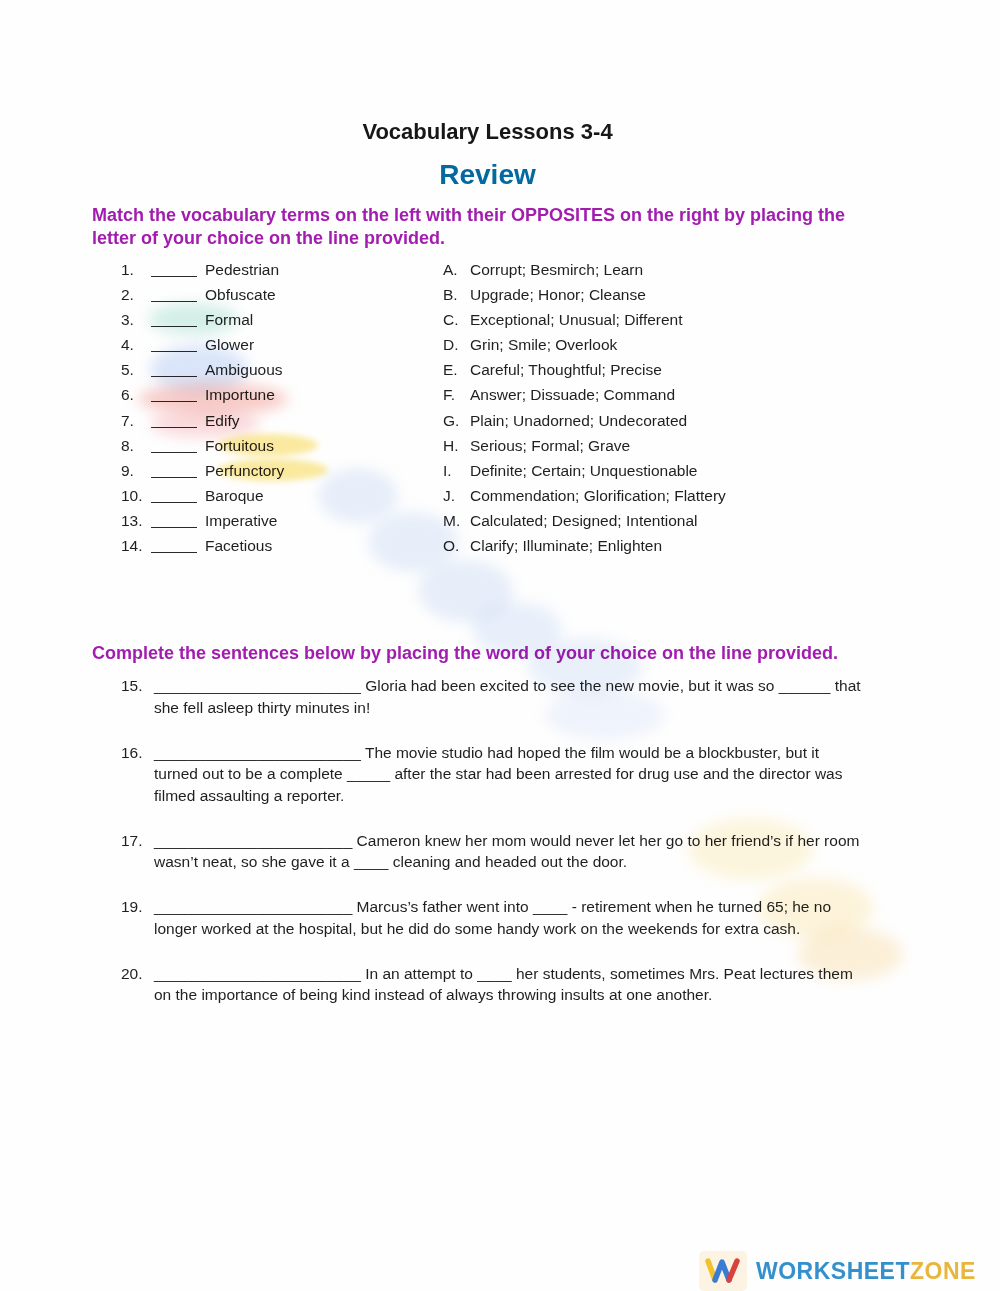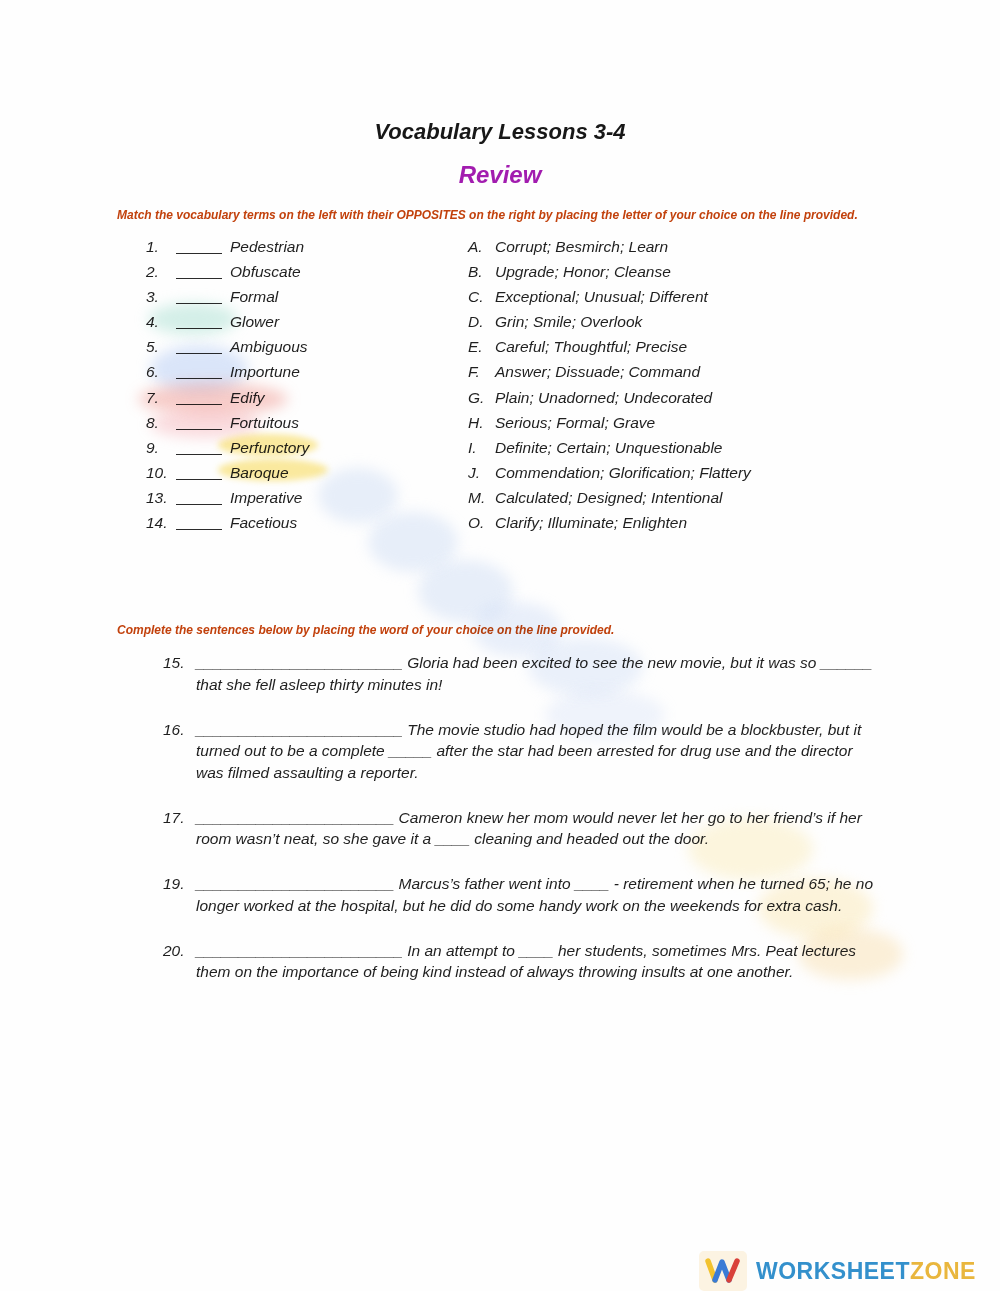--- a/index.html
+++ b/index.html
@@ -27,40 +27,40 @@
   .b8  { left: 368px; top: 512px; width:  90px; height: 60px; background: rgba(178,202,240,0.30); }
   .b9  { left: 418px; top: 560px; width:  95px; height: 62px; background: rgba(178,202,240,0.30); }
   .b10 { left: 472px; top: 602px; width:  90px; height: 55px; background: rgba(178,202,240,0.28); }
   .b11 { left: 528px; top: 638px; width: 115px; height: 58px; background: rgba(178,202,240,0.26); }
   .b12 { left: 545px; top: 690px; width: 120px; height: 50px; background: rgba(185,205,242,0.22); }
   .b13 { left: 688px; top: 818px; width: 125px; height: 62px; background: rgba(250,232,172,0.40); }
   .b14 { left: 758px; top: 878px; width: 115px; height: 60px; background: rgba(250,226,160,0.38); }
   .b15 { left: 798px; top: 928px; width: 105px; height: 52px; background: rgba(246,202,120,0.28); }
 
   
-  .content { position: relative; z-index: 1; padding: 119px 117px 0 117px; font-style: italic; }
+  .content { position: relative; z-index: 1; padding: 119px 117px 0 92px; }
 
   .title    { font-size: 22px; font-weight: 700; text-align: center; color: #171717; line-height: 26px; }
-  .subtitle { font-size: 24px; font-weight: 700; text-align: center; color: #a21caf; line-height: 25px; margin-top: 17px; }
-
-  .instr  { font-size: 12px; font-weight: 700; line-height: 23px; margin-top: 17px; color: #c2410c; }
+  .subtitle { font-size: 28px; font-weight: 700; text-align: center; color: #0369a1; line-height: 25px; margin-top: 17px; }
+
+  .instr  { font-size: 18px; font-weight: 700; line-height: 23px; margin-top: 17px; color: #a21caf; }
   .instr2 { margin-top: 80px; }
 
   
   .match { margin-top: 11px; margin-left: 29px; }
   .mrow  { display: flex; align-items: baseline; height: 25.1px; font-size: 15.5px; }
   .mleft { display: flex; align-items: baseline; width: 322px; flex: none; }
   .mnum  { width: 30px; flex: none; }
   .mline { flex: none; width: 46px; height: 14px; border-bottom: 1.6px solid #2b2b2b; margin-right: 8px; align-self: flex-end; margin-bottom: 2px; }
   .mterm { white-space: nowrap; }
   .mletter { width: 27px; flex: none; }
   .mopt  { white-space: nowrap; }
 
   
-  .questions { margin-top: 10px; margin-left: 46px; }
+  .questions { margin-top: 10px; margin-left: 29px; }
   .q     { display: flex; align-items: baseline; font-size: 15.5px; line-height: 21.5px; margin-bottom: 23.5px; }
   .qnum  { width: 33px; flex: none; }
   .qtext { flex: 1; max-width: 712px; }
 
   
   .footer { position: absolute; left: 699px; top: 1251px; display: flex; align-items: center; z-index: 2; cursor: pointer; }
   .logo-box {
     width: 48px; height: 40px; background: #fcf3e2; border-radius: 5px;
     display: flex; align-items: center; justify-content: center; flex: none;
   }

